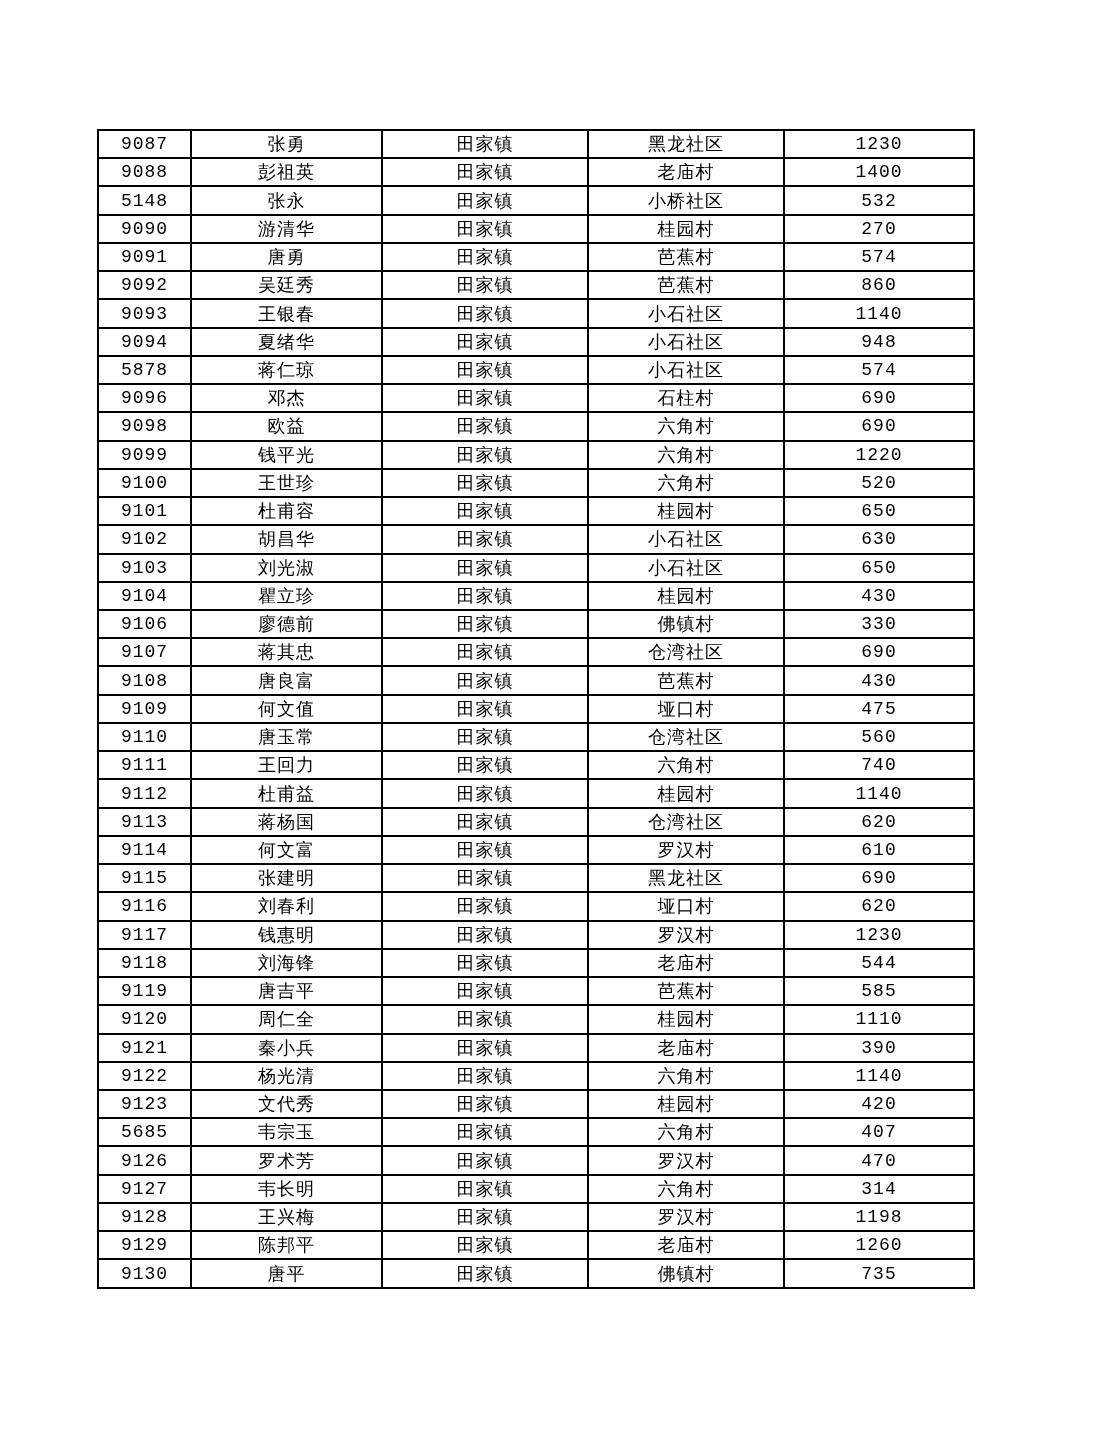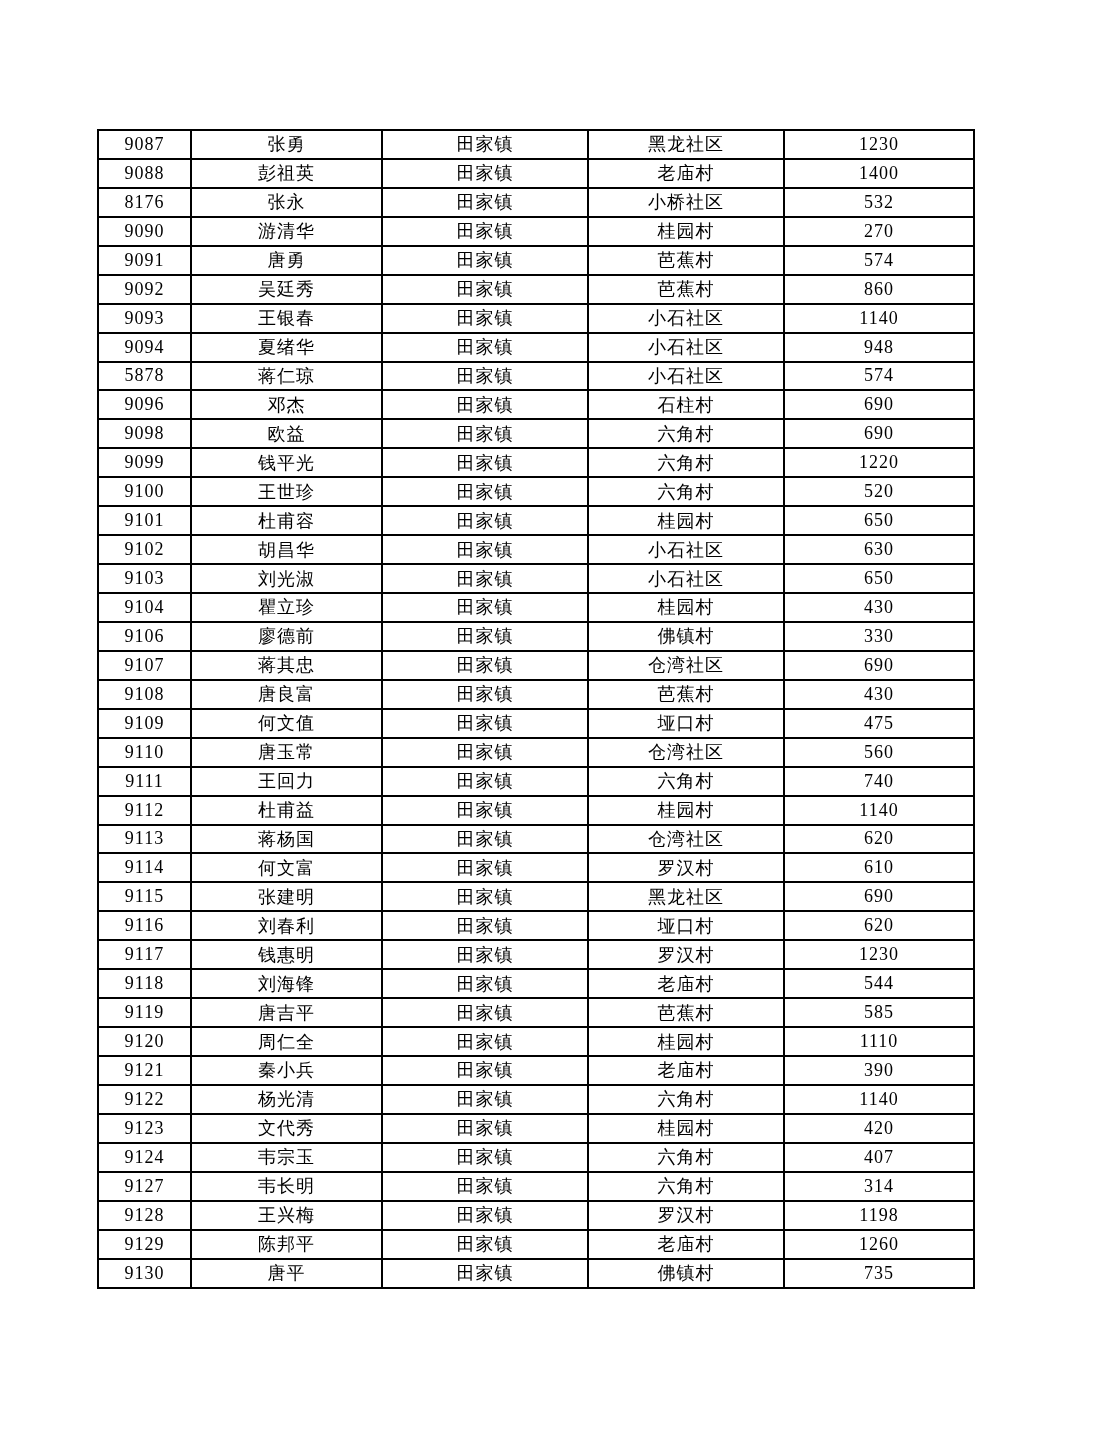--- a/index.html
+++ b/index.html
@@ -15,21 +15,21 @@
     overflow: hidden;
   }
   table.records {
     position: absolute;
     left: 97px;
     top: 129px;
     width: 876px;
     height: 1160px;
     border-collapse: collapse;
     table-layout: fixed;
-    font-family: Liberation Serif, serif;
+    font-family: Liberation Mono, monospace;
     font-size: 18px;
     color: #000000;
   }
   table.records td {
     border-top: 2px solid #000000;
     border-bottom: 2px solid #000000;
     border-left: 2px solid #000000;
     border-right: 2px solid #000000;
     text-align: center;
     vertical-align: middle;
@@ -65,21 +65,21 @@
           <td>1230</td>
         </tr>
         <tr>
           <td>9088</td>
           <td>彭祖英</td>
           <td>田家镇</td>
           <td>老庙村</td>
           <td>1400</td>
         </tr>
         <tr>
-          <td>8176</td>
+          <td>5148</td>
           <td>张永</td>
           <td>田家镇</td>
           <td>小桥社区</td>
           <td>532</td>
         </tr>
         <tr>
           <td>9090</td>
           <td>游清华</td>
           <td>田家镇</td>
           <td>桂园村</td>
@@ -296,25 +296,32 @@
           <td>1140</td>
         </tr>
         <tr>
           <td>9123</td>
           <td>文代秀</td>
           <td>田家镇</td>
           <td>桂园村</td>
           <td>420</td>
         </tr>
         <tr>
-          <td>9124</td>
+          <td>5685</td>
           <td>韦宗玉</td>
           <td>田家镇</td>
           <td>六角村</td>
           <td>407</td>
+        </tr>
+        <tr>
+          <td>9126</td>
+          <td>罗术芳</td>
+          <td>田家镇</td>
+          <td>罗汉村</td>
+          <td>470</td>
         </tr>
         <tr>
           <td>9127</td>
           <td>韦长明</td>
           <td>田家镇</td>
           <td>六角村</td>
           <td>314</td>
         </tr>
         <tr>
           <td>9128</td>

